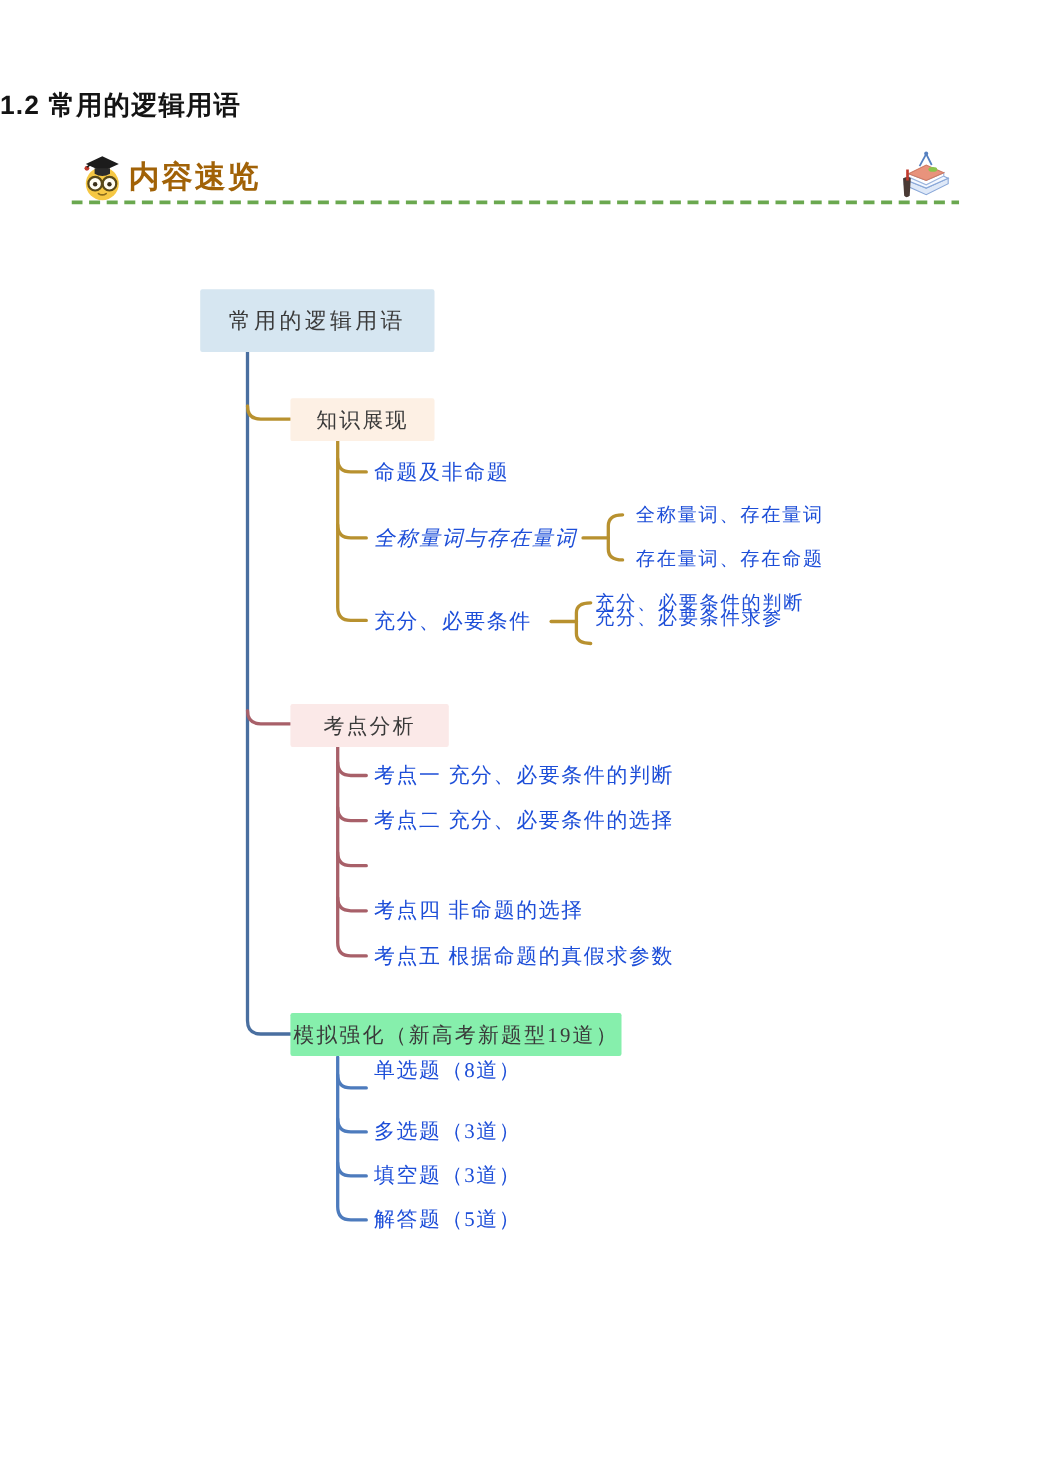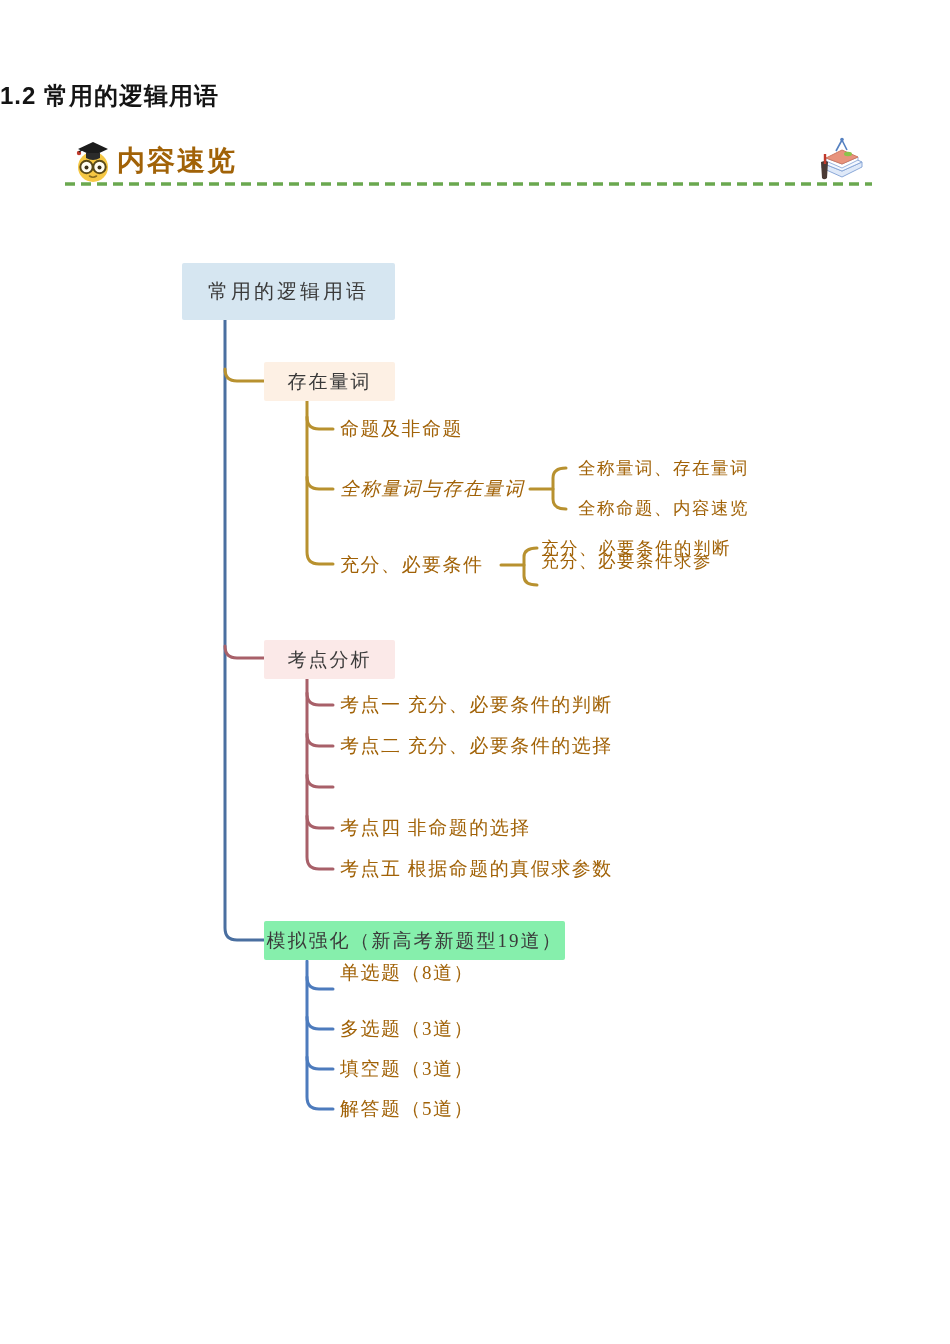--- a/index.html
+++ b/index.html
@@ -37,26 +37,26 @@
   .map-svg { position: absolute; left: 0; top: 0; }
 
   .node-box {
     position: absolute;
     display: flex; align-items: center; justify-content: center;
     font-size: 19px; letter-spacing: 2px; color: #3a3a3a;
     border-radius: 2px;
   }
   .node-root { left: 182px; top: 263px; width: 213px; height: 57px; font-size: 20px; letter-spacing: 3px; }
   .node-b1   { left: 264px; top: 362px; width: 131px; height: 39px; }
-  .node-b2   { left: 264px; top: 640px; width: 131px; height: 39px; }
+  .node-b2   { left: 264px; top: 640px; width: 144px; height: 39px; }
   .node-b3   { left: 264px; top: 921px; width: 301px; height: 39px; }
 
   .leaf {
     position: absolute; transform: translateY(-50%);
-    font-size: 19px; letter-spacing: 1.5px; color: #a16207; white-space: nowrap;
+    font-size: 19px; letter-spacing: 1.5px; color: #1d4ed8; white-space: nowrap;
   }
   .leaf3 { font-size: 17.5px; }
 </style>
 </head>
 <body>
 
 <div class="doc-title">1.2 常用的逻辑用语</div>
 
 <div class="section-header">
   <div class="owl-wrap">
@@ -125,30 +125,30 @@
     <g fill="none" stroke-width="3" stroke-linecap="round" stroke="#4d7bbd">
       <path d="M 307 961 L 307 1097 Q 307 1109 319 1109 L 333 1109"></path>
       <path d="M 307 977 Q 307 989 319 989 L 333 989"></path>
       <path d="M 307 1017 Q 307 1029 319 1029 L 333 1029"></path>
       <path d="M 307 1057 Q 307 1069 319 1069 L 333 1069"></path>
     </g>
   </svg>
 
   <div class="node-box node-root" style="background: rgb(214, 230, 241);">常用的逻辑用语</div>
 
-  <div class="node-box node-b1" style="background: rgb(253, 240, 228);">存在量词</div>
+  <div class="node-box node-b1" style="background: rgb(253, 240, 228);">知识展现</div>
   <div class="node-box node-b2" style="background: rgb(251, 233, 232);">考点分析</div>
   <div class="node-box node-b3" style="background: #86efac;">模拟强化（新高考新题型19道）</div>
 
   <div class="leaf" style="left:340px; top:429px;">命题及非命题</div>
   <div class="leaf" style="left:340px; top:489px;font-style:italic;">全称量词与存在量词</div>
   <div class="leaf" style="left:340px; top:565px;text-align:center;">充分、必要条件</div>
 
   <div class="leaf leaf3" style="left:578px; top:468px;">全称量词、存在量词</div>
-  <div class="leaf leaf3" style="left:578px; top:508px;">全称命题、内容速览</div>
+  <div class="leaf leaf3" style="left:578px; top:508px;">存在量词、存在命题</div>
   <div class="leaf leaf3" style="left:541px; top:548px;">充分、必要条件的判断</div>
   <div class="leaf leaf3" style="left:541px; top:561px;">充分、必要条件求参</div>
 
   <div class="leaf" style="left:340px; top:705px;">考点一 充分、必要条件的判断</div>
   <div class="leaf" style="left:340px; top:746px;">考点二 充分、必要条件的选择</div>
   <div class="leaf" style="left:340px; top:828px;">考点四 非命题的选择</div>
   <div class="leaf" style="left:340px; top:869px;">考点五 根据命题的真假求参数</div>
 
   <div class="leaf" style="left:340px; top:973px;">单选题（8道）</div>
   <div class="leaf" style="left:340px; top:1029px;">多选题（3道）</div>

